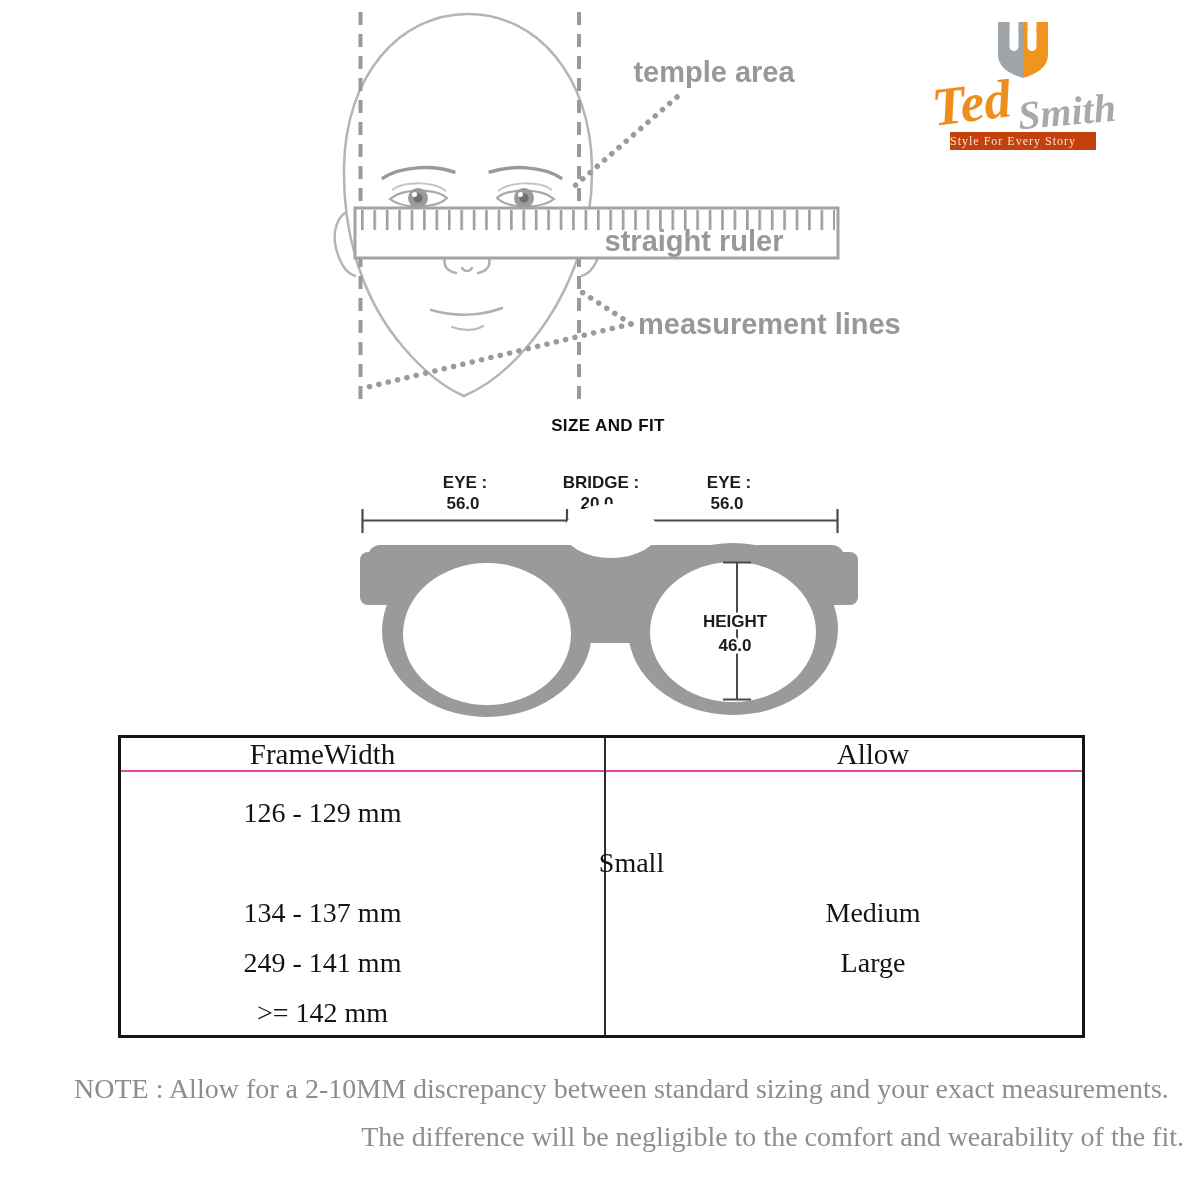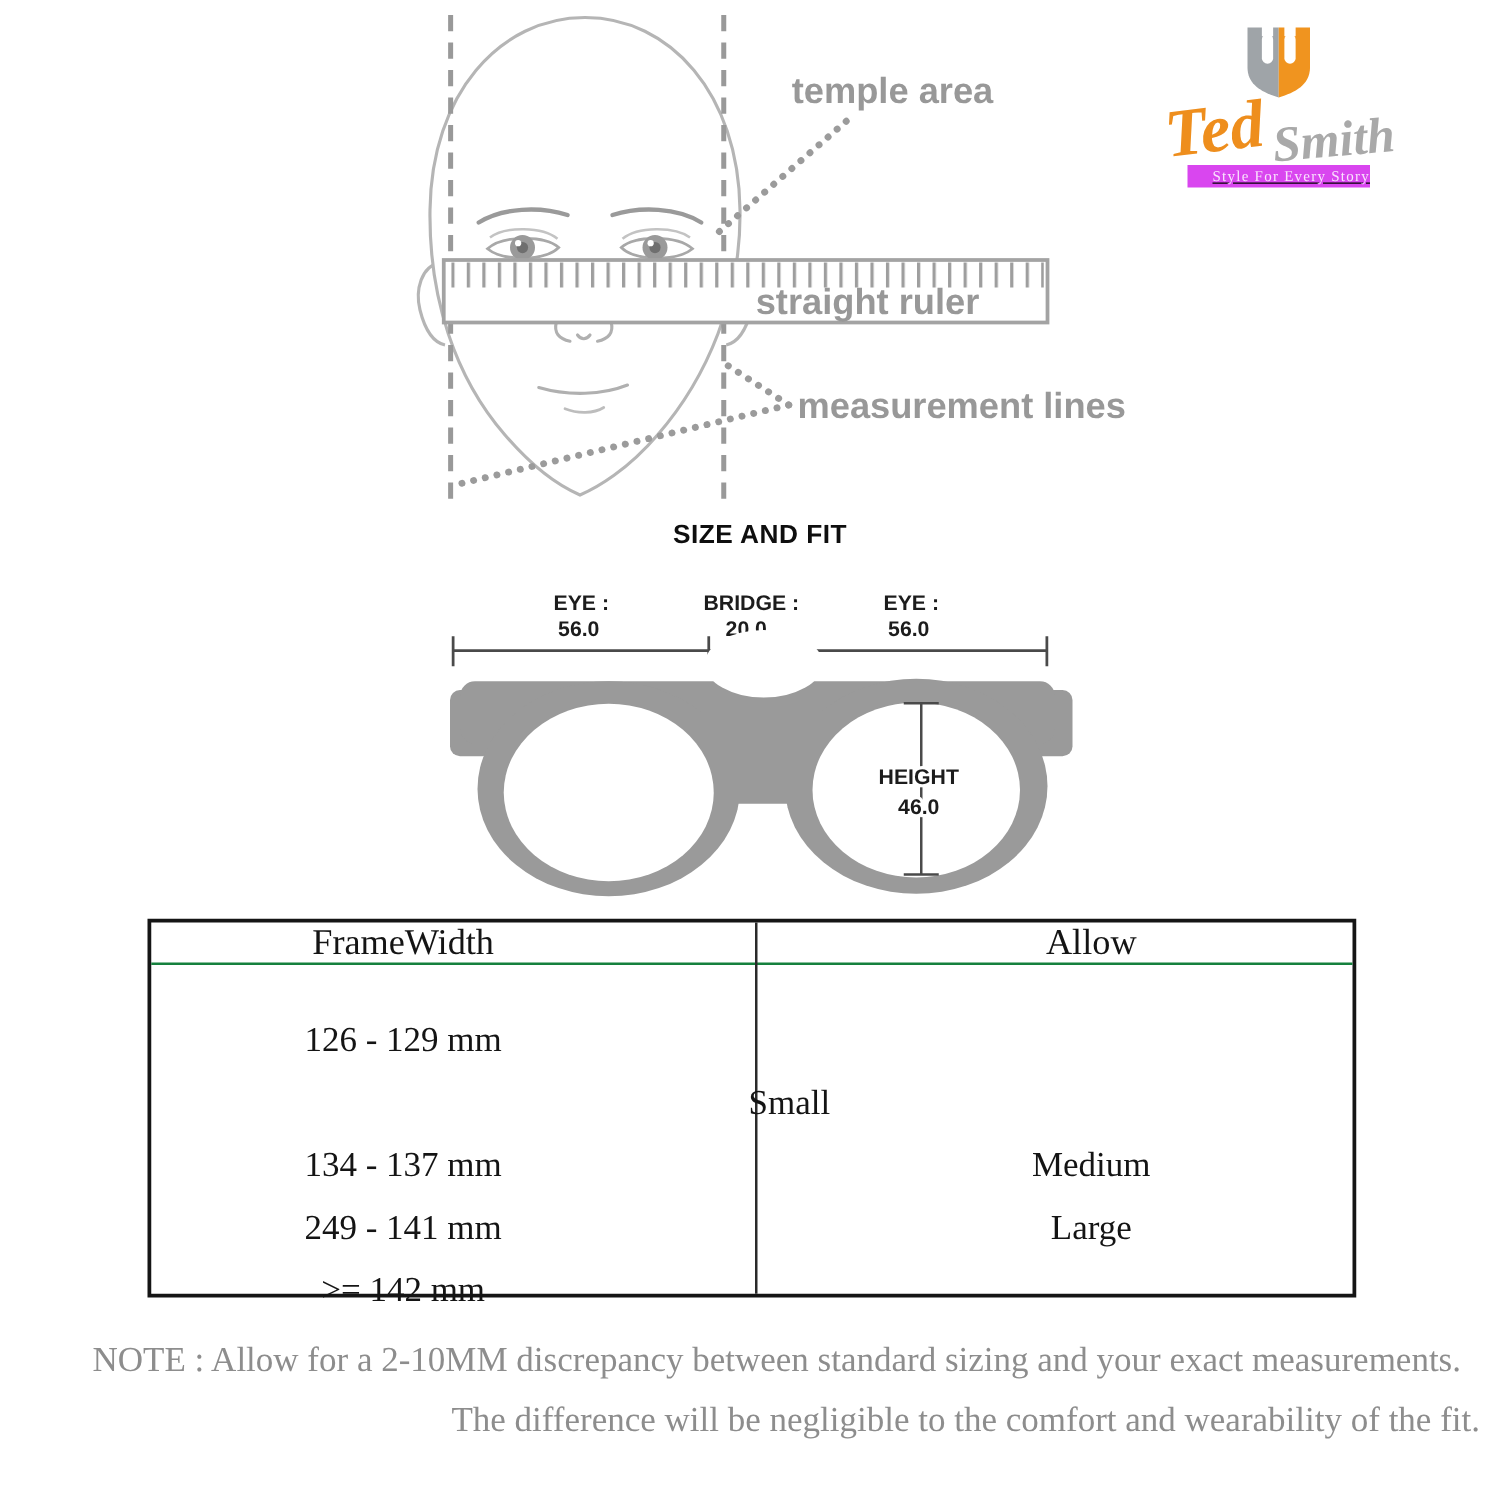--- a/index.html
+++ b/index.html
@@ -11,46 +11,46 @@
   
   #logo { left:930px; top:14px; width:190px; height:142px; }
   #logo .shield { position:absolute; left:66px; top:7px; width:54px; height:58px; }
   #brand-first { position:absolute; left:2px; top:58px; font-family:"Liberation Serif", serif;
                  font-style:italic; font-weight:bold; font-size:54px; color:#ee8e1d;
                  transform:rotate(-7deg); }
   #brand-last  { position:absolute; left:88px; top:74px; font-family:"Liberation Serif", serif;
                  font-style:italic; font-weight:bold; font-size:40px; color:#a9a9a9;
                  transform:rotate(-5deg); }
   #logo-banner { position:absolute; left:20px; top:118px; width:146px; height:18px;
-                 background:#d946ef; display:flex; align-items:center; justify-content:flex-end;text-decoration:underline; }
+                 background:#c2410c; display:flex; align-items:center; justify-content:flex-start; }
   #logo-banner span { font-family:"Liberation Serif", serif; font-size:12px; letter-spacing:1px;
                  color:rgba(255,255,255,0.85); white-space:nowrap; }
 
   
   #head-svg    { left:320px; top:0px;   width:580px; height:410px; }
   #glasses-svg { left:320px; top:450px; width:580px; height:270px; }
   #size-fit-heading { left:458px; top:416px; width:300px; text-align:center;
-                 font-size:21px; font-weight:bold; color:#0e0e0e; letter-spacing:0.4px; }
+                 font-size:17px; font-weight:bold; color:#0e0e0e; letter-spacing:0.4px; }
 
   svg text { font-family:"Liberation Sans", sans-serif; }
   .diagram-label { font-size:29px; font-weight:bold; fill:#989898; }
   .measure-label { font-size:17px; font-weight:bold; fill:#1c1c1c; }
   .halo { paint-order:stroke; stroke:#ffffff; stroke-width:5px; }
 
   
   #size-table { left:118px; top:735px; width:967px; height:303px;
                 border:3px solid #151515; font-family:"Liberation Serif", serif; color:#141414; }
-  #size-table .hdr { display:flex; height:34px; border-bottom:2px solid #15803d;text-align:center; }
+  #size-table .hdr { display:flex; height:34px; border-bottom:2px solid #ec4899;text-align:center; }
   #size-table .col-divider { position:absolute; left:483px; top:0; bottom:0; width:2px; background:#2a2a2a; }
   .cell-left  { width:483px; display:flex; align-items:center; justify-content:center; }
   .cell-right { flex:1;      display:flex; align-items:center; justify-content:center; }
   .hdr .cell-left, .hdr .cell-right { font-size:29px; }
   .hdr .cell-left  span { transform:translateX(-40px); }
   .hdr .cell-right span { transform:translateX(30px); }
-  #size-table .body { position:absolute; left:0; right:0; top:34px; bottom:0; padding-top:16px;margin-top:20px; }
+  #size-table .body { position:absolute; left:0; right:0; top:34px; bottom:0; padding-top:16px; }
   .trow { display:flex; height:50px; font-size:28px; }
   .trow .cell-left  span { transform:translateX(-40px); }
   .trow .cell-right span { transform:translateX(30px); }
 
   
   #note { left:74px; top:1073px; width:1110px; font-family:"Liberation Serif", serif;
           font-size:28px; color:#8d8d8d; white-space:nowrap; }
   #note .l2 { margin-top:16px;text-align:right; }
 </style>
 </head>

